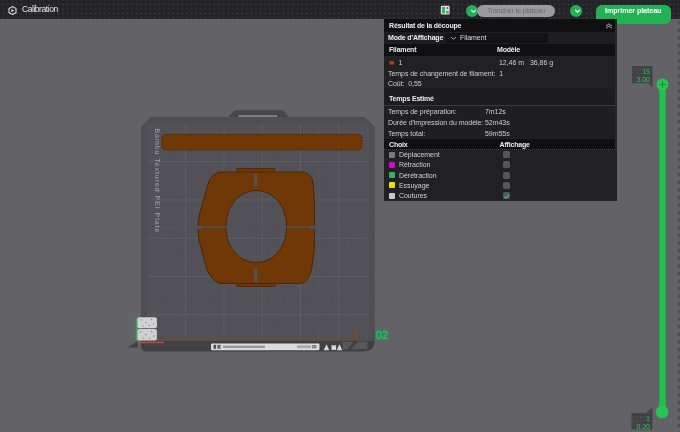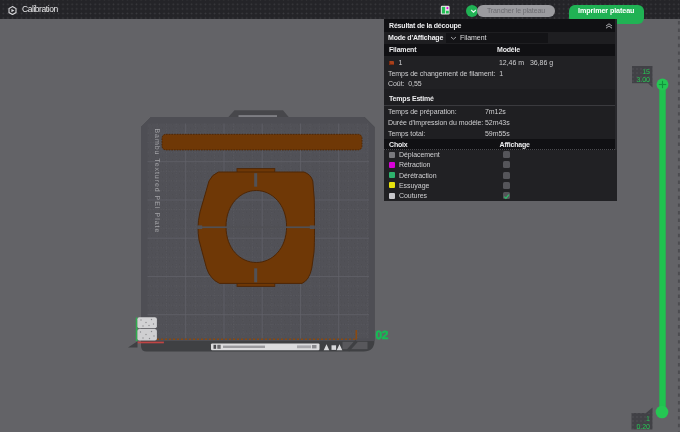--- a/index.html
+++ b/index.html
@@ -9,21 +9,21 @@
   
   #topbar{left:0;top:0;width:680px;height:19px;background-color:#242428;
     background-image:radial-gradient(circle,#3a3a3e 0.8px,rgba(0,0,0,0) 1px);
     background-size:4.6px 4.6px;background-position:1px 2px;}
   #caltext{left:22px;top:0;height:19px;line-height:19px;color:#e8e8ea;font-size:8.5px;letter-spacing:-0.45px;}
   
   #tr-circ{left:466px;top:5px;width:12px;height:12px;border-radius:50%;background:#20b254;}
   #tr-pill{left:477px;top:5.3px;width:78px;height:11.5px;border-radius:6px;background:#9b9b9f;
      color:#6b6b70;font-size:7px;text-align:center;line-height:11.5px;letter-spacing:-0.1px;}
   #im-circ{left:570px;top:5px;width:12px;height:12px;border-radius:50%;background:#20b254;}
-  #im-pill{left:569px;top:5px;width:74.5px;height:19px;border-radius:6px;background:#20b254;
+  #im-pill{left:596px;top:5px;width:74.5px;height:19px;border-radius:6px;background:#20b254;
      color:#fff;font-size:7.2px;font-weight:bold;text-align:center;line-height:11.8px;letter-spacing:-0.1px;}
   
   #panel{left:384px;top:19px;width:233px;height:182px;background:#1f1f22;color:#cfcfd1;font-size:7px;}
   .prow{position:absolute;left:0;width:233px;}
   .lbl{position:absolute;white-space:nowrap;letter-spacing:-0.05px;}
   .b{font-weight:bold;color:#ececee;letter-spacing:-0.18px;}
   .sw{position:absolute;width:6px;height:6px;border-radius:1px;}
   .cb{position:absolute;left:118.5px;width:7px;height:7px;border-radius:1.5px;background:#55555a;}
 </style>
 </head>

